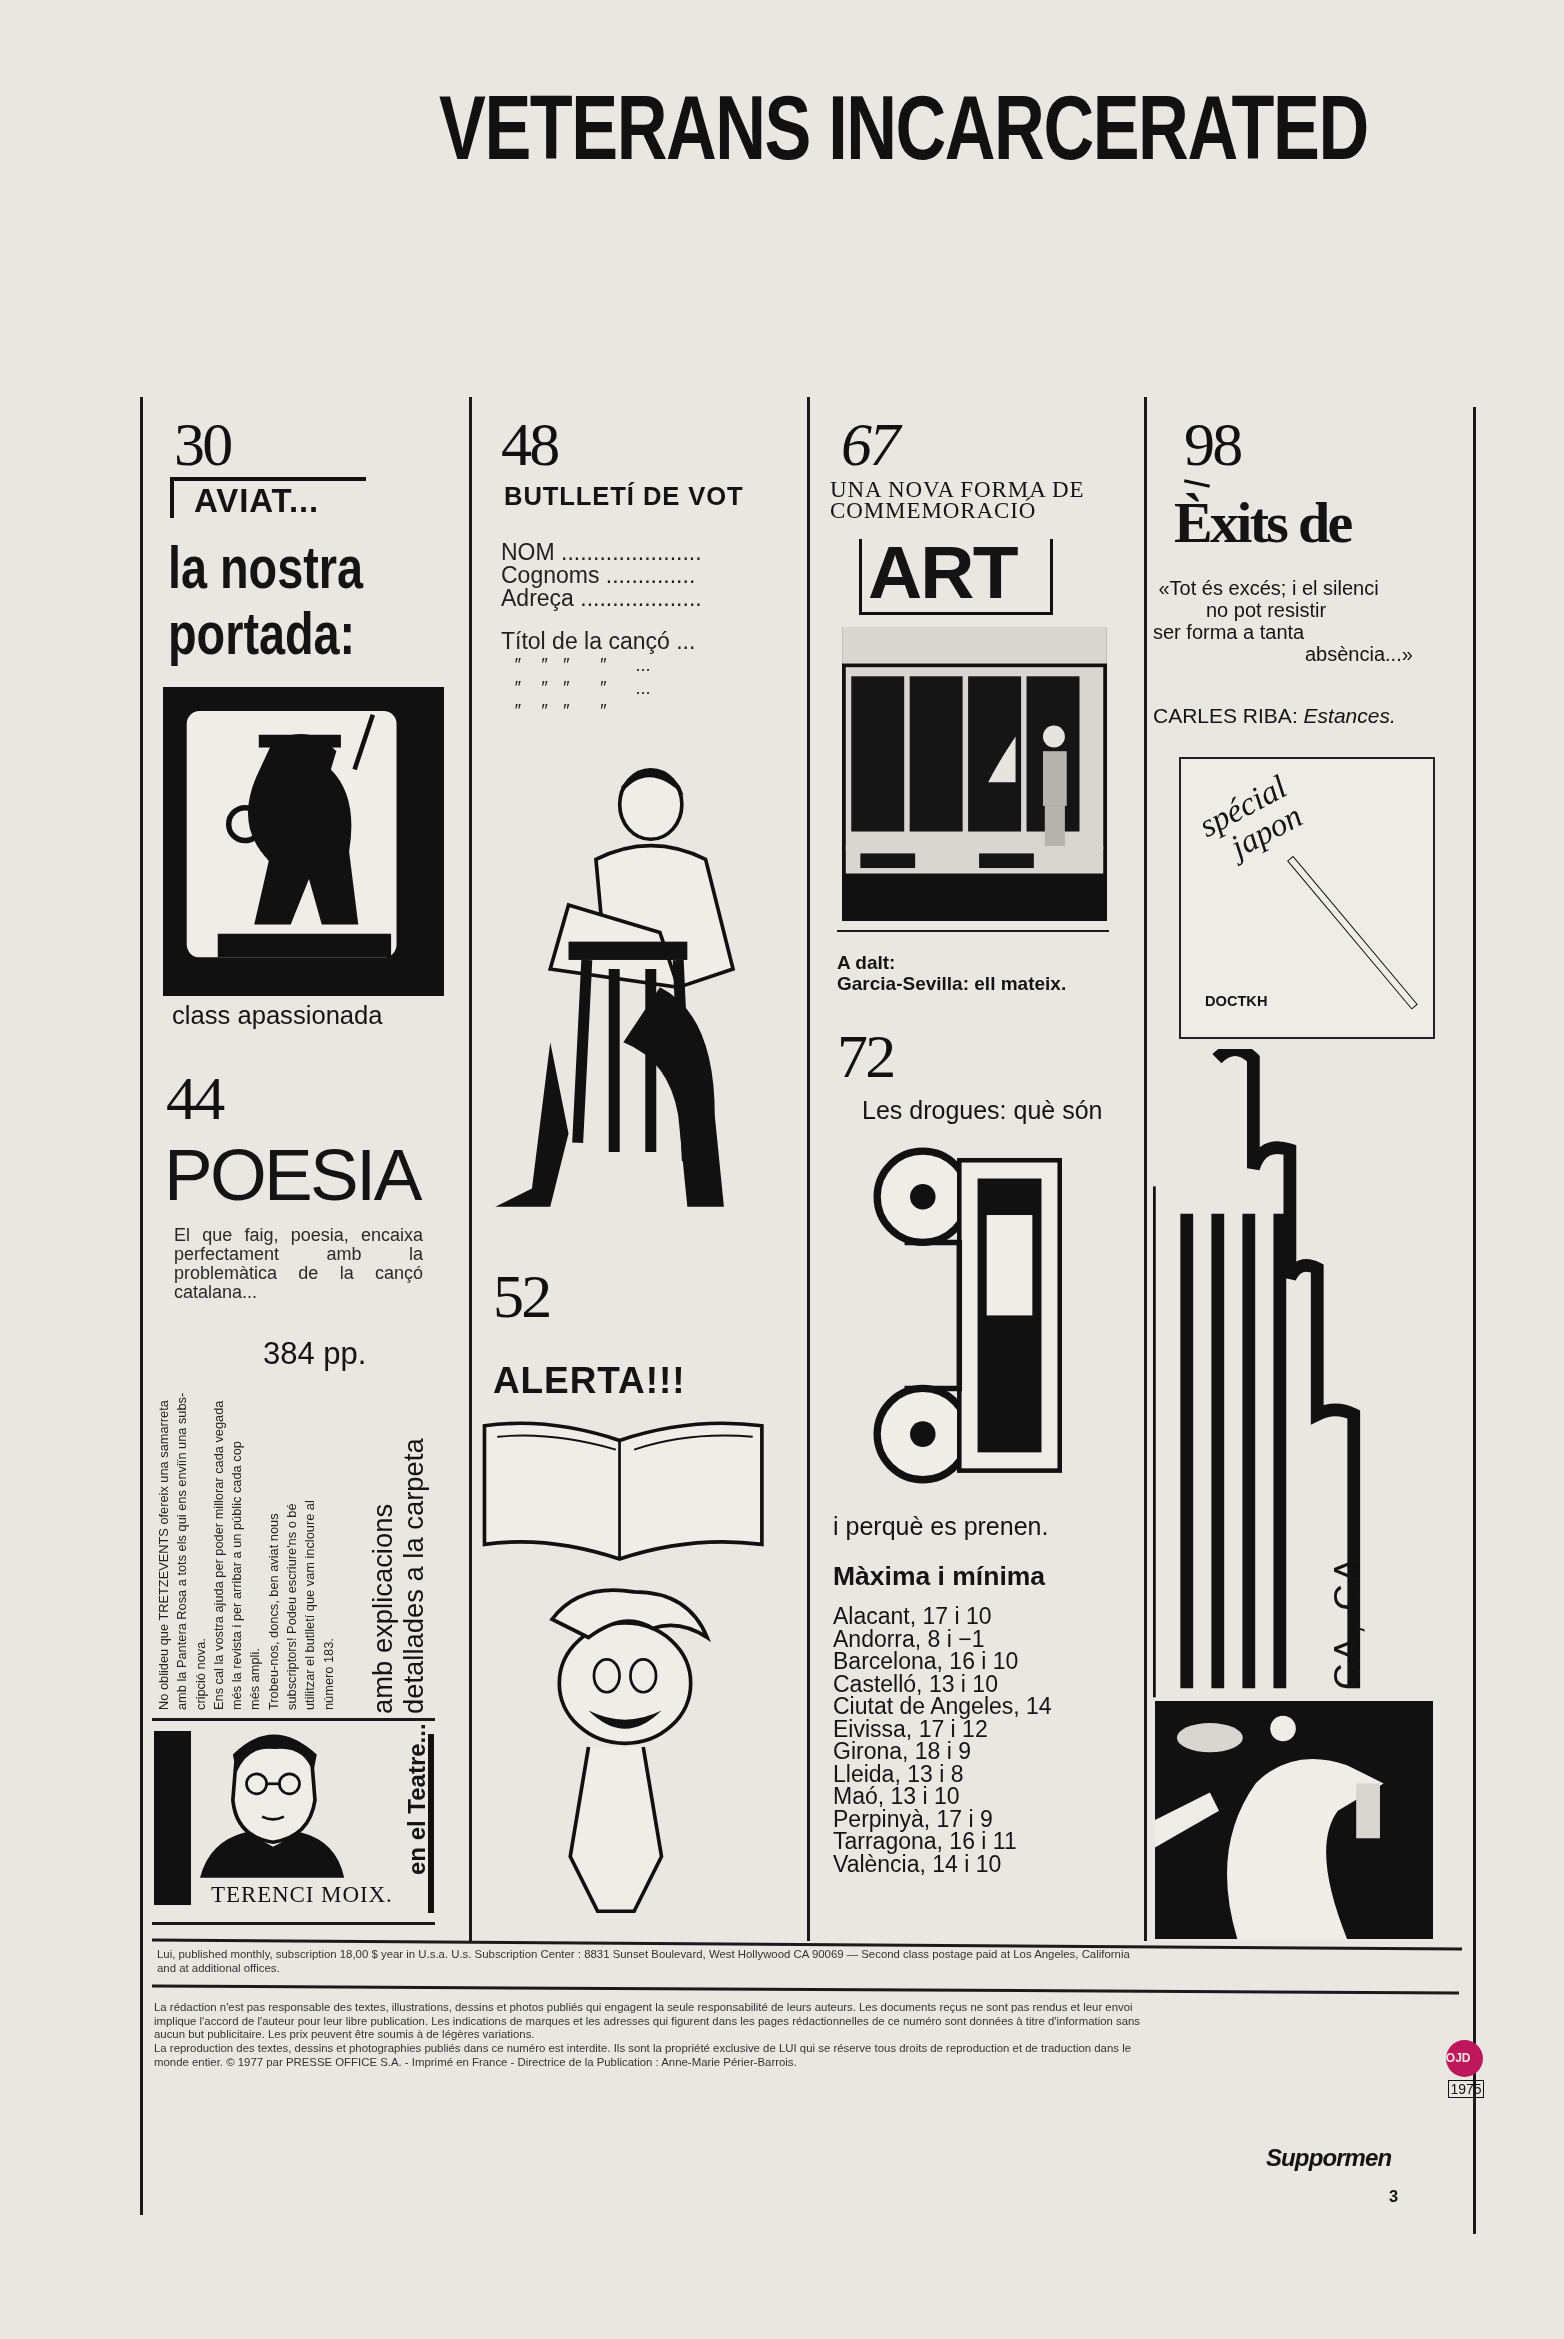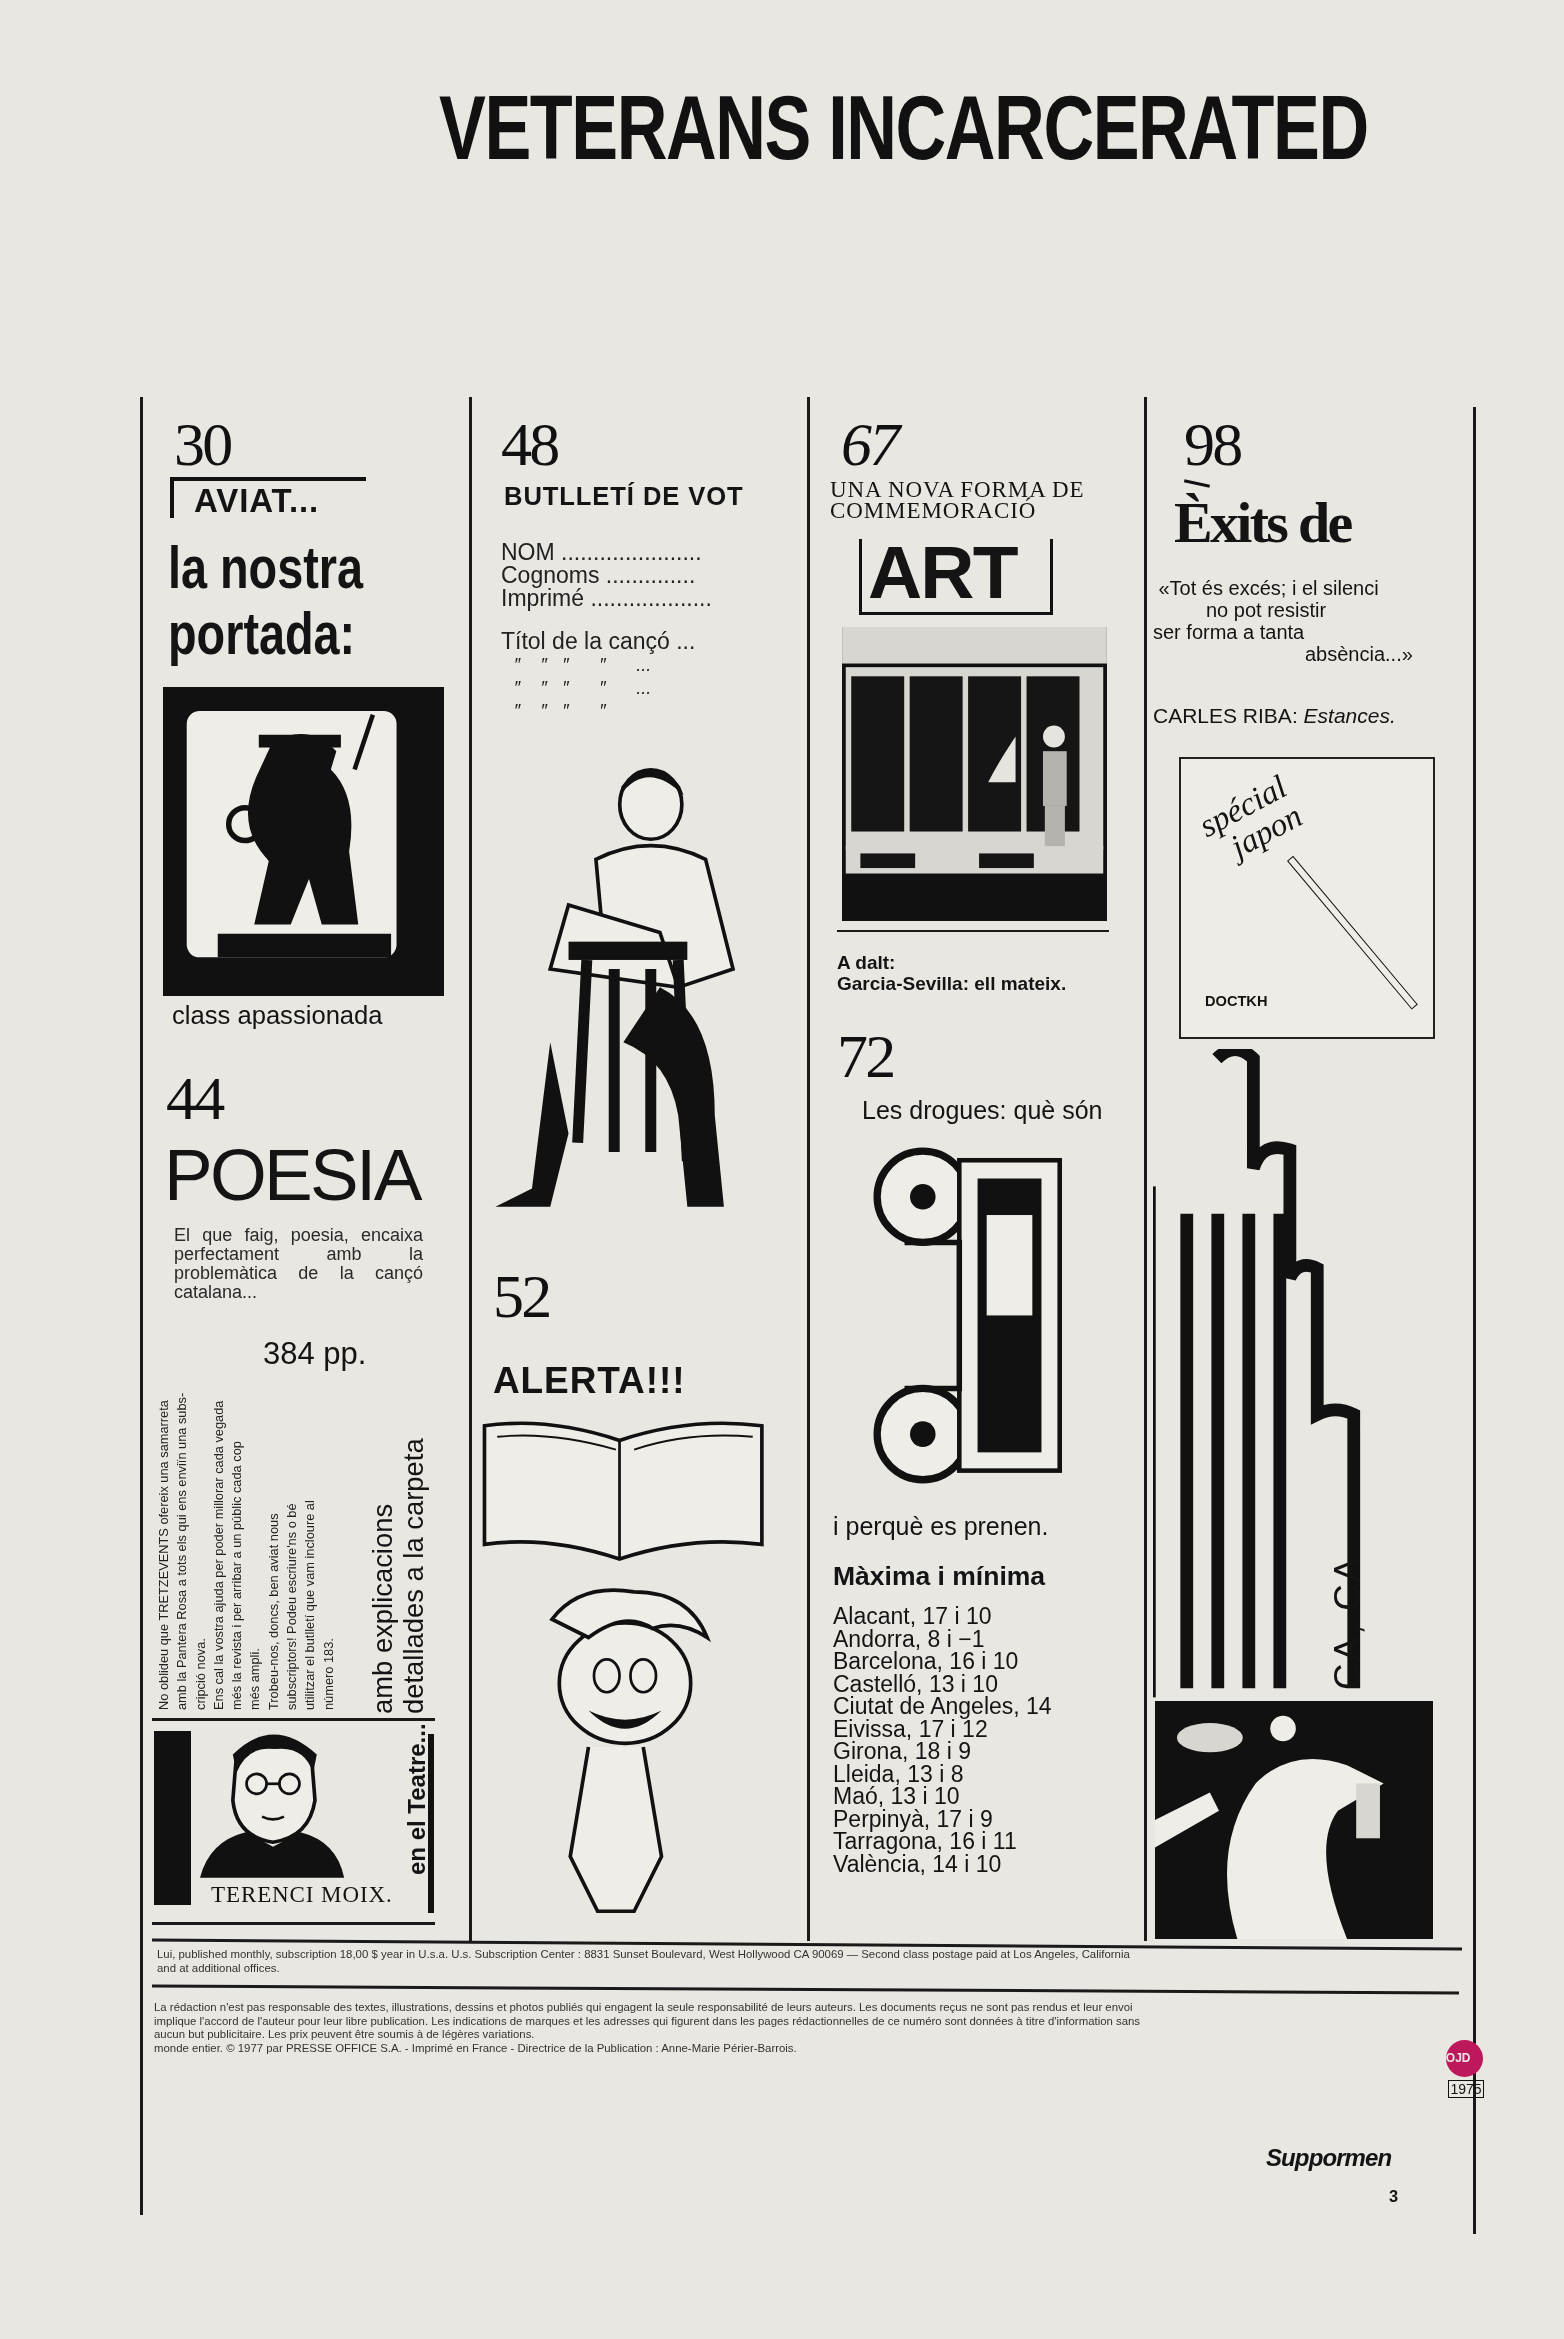--- a/index.html
+++ b/index.html
@@ -118,21 +118,21 @@
   <div class="rot bold" style="left:249px;top:148px;font-size:24px;">en el Teatre...</div>
   <div class="abs" style="left:274px;top:7.3px;width:5.5px;height:179px;background:#111;"></div>
 </div>
 <div class="hline" style="left:152px;top:1922px;width:283px;"></div>
 
 <div class="abs pnum" style="left:501px;top:413px;">48</div>
 <div class="abs butlleti">BUTLLETÍ DE VOT</div>
 <div class="abs" style="left:501px;top:541px;">
   <div class="form-line"><span>NOM</span> <span>......................</span></div>
   <div class="form-line"><span>Cognoms</span> <span>..............</span></div>
-  <div class="form-line"><span>Imprimé</span> <span>...................</span></div>
+  <div class="form-line"><span>Adreça</span> <span>...................</span></div>
   <div class="form-line" style="margin-top:20px;">Títol de la cançó ...</div>
   <div class="form-line" style="white-space:pre;font-style:italic;font-size:18.3px;padding-left:12.8px;">″    ″   ″      ″      ...</div>
   <div class="form-line" style="white-space:pre;font-style:italic;font-size:18.3px;padding-left:12.8px;">″    ″   ″      ″      ...</div>
   <div class="form-line" style="white-space:pre;font-style:italic;font-size:18.3px;padding-left:12.8px;">″    ″   ″      ″</div>
 </div>
 
 <div class="abs" style="left:477px;top:768px;width:311px;height:457px;">
   <svg width="311" height="457" viewBox="0 0 340 500">
     <ellipse cx="190" cy="40" rx="34" ry="38" fill="#efede7" stroke="#111" stroke-width="4"></ellipse>
     <path d="M156 30 q30 -40 70 0 l-4 -10 q-30 -36 -64 0z" fill="#111"></path>
@@ -265,20 +265,21 @@
 <div class="hline" style="left:152px;top:1943px;width:1310px;transform:rotate(0.4deg);"></div>
 <div class="abs footer-small" style="left:157px;top:1948px;width:1297px;font-size:11.4px;">
   <div>Lui, published monthly, subscription 18,00 $ year in U.s.a. U.s. Subscription Center : 8831 Sunset Boulevard, West Hollywood CA 90069 — Second class postage paid at Los Angeles, California</div>
   <div>and at additional offices.</div>
 </div>
 <div class="hline" style="left:152px;top:1988px;width:1307px;transform:rotate(0.3deg);"></div>
 <div class="abs footer-small" style="left:154px;top:2001px;width:1288px;text-align:justify;">
   <div>La rédaction n'est pas responsable des textes, illustrations, dessins et photos publiés qui engagent la seule responsabilité de leurs auteurs. Les documents reçus ne sont pas rendus et leur envoi</div>
   <div>implique l'accord de l'auteur pour leur libre publication. Les indications de marques et les adresses qui figurent dans les pages rédactionnelles de ce numéro sont données à titre d'information sans</div>
   <div>aucun but publicitaire. Les prix peuvent être soumis à de légères variations.</div>
+  <div>La reproduction des textes, dessins et photographies publiés dans ce numéro est interdite. Ils sont la propriété exclusive de LUI qui se réserve tous droits de reproduction et de traduction dans le</div>
   <div>monde entier. © 1977 par PRESSE OFFICE S.A. - Imprimé en France - Directrice de la Publication : Anne-Marie Périer-Barrois.</div>
 </div>
 <div class="abs" style="left:1444px;top:2034px;width:44px;height:64px;">
   <div class="abs bold" style="left:1.8px;top:5.5px;width:37px;height:37px;border-radius:50%;background:#be185d;color:#e9e7e1;font-size:12px;text-align:left;line-height:37px;">OJD</div>
   <div class="abs" style="left:3.7px;top:46px;font-size:14px;border:0.9px solid #111;padding:0 1.8px;">1975</div>
 </div>
 <div class="abs supp">Suppormen</div>
 <div class="abs pagenum">3</div>
 
 

